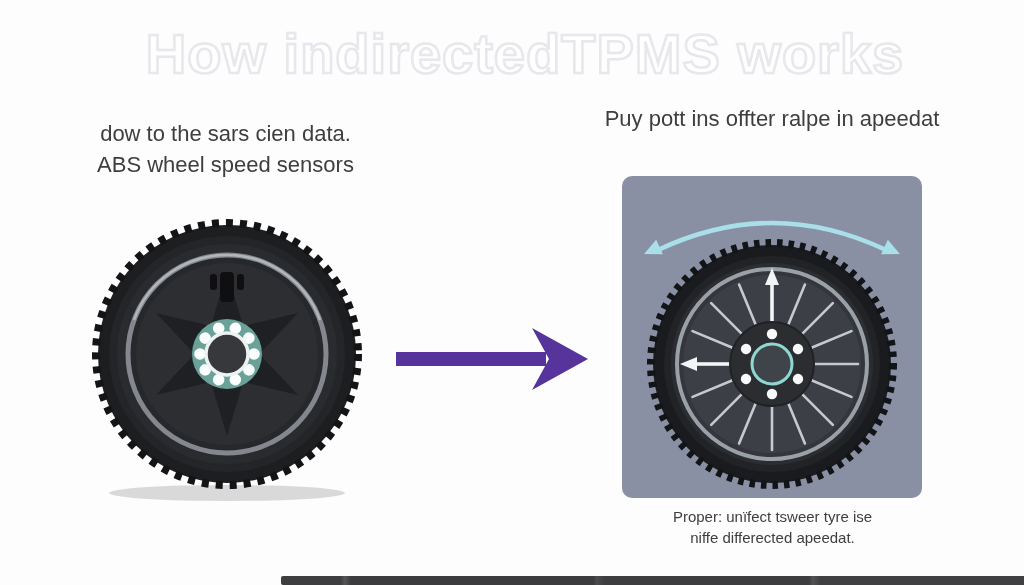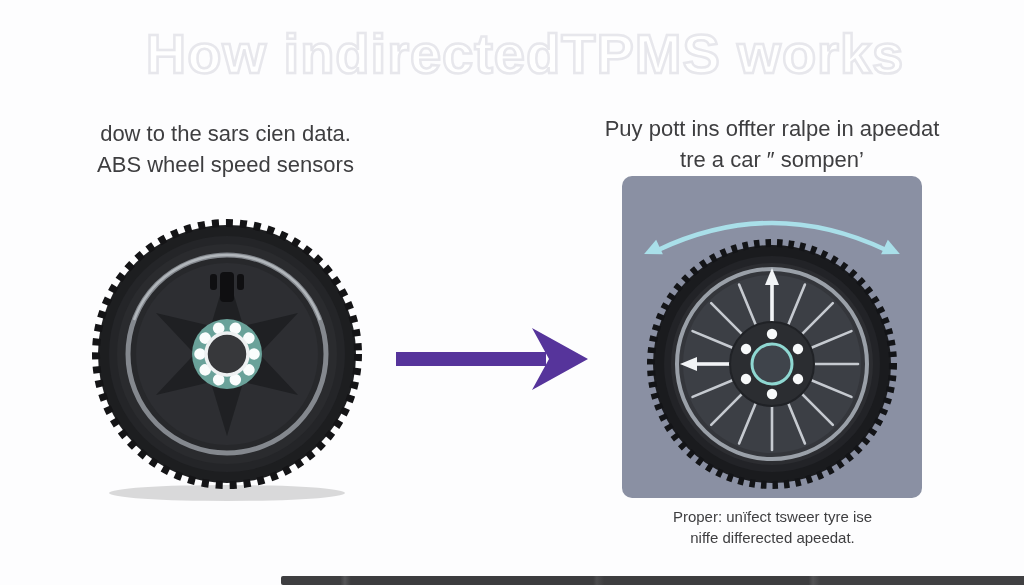--- a/index.html
+++ b/index.html
@@ -20,21 +20,21 @@
     margin:13px;
   }
 
   .caption{
     position:absolute;
     color:#3e3e40;
     font-size:22px;line-height:1.42;
     text-align:center;
   }
   .caption-left{left:68px;top:118px;width:315px;}
-  .caption-right{left:596px;top:103px;width:352px;margin-top:10px;}
+  .caption-right{left:596px;top:103px;width:352px;}
   .caption-bottom{left:600px;top:506px;width:345px;font-size:15px;}
 
   .wheel-left{position:absolute;left:82px;top:216px;width:290px;height:290px;}
   .flow-arrow{position:absolute;left:392px;top:322px;width:200px;height:80px;}
 
   .panel{
     position:absolute;left:622px;top:176px;width:300px;height:322px;
     background:#8a90a3;border-radius:10px;
   }
   .rotation-arc{position:absolute;left:16px;top:16px;width:268px;height:72px;}
@@ -56,21 +56,20 @@
 
   <h1 class="title">How indirectedTPMS works</h1>
 
   <div class="caption caption-left">
     <div>dow to the sars cien data.</div>
     <div>ABS wheel speed sensors</div>
   </div>
 
   <div class="caption caption-right">
     <div>Puy pott ins offter ralpe in apeedat</div>
-    <div>tre a car ″ sompen’</div>
   </div>
 
   <svg class="wheel-left" viewBox="0 0 290 290">
     <defs>
       <path id="lspoke" d="M145,56 L130,106 Q145,119 160,106 Z"></path>
       <circle id="ldot" cx="172" cy="138" r="5.8"></circle>
     </defs>
     <ellipse cx="145" cy="277" rx="118" ry="8" fill="#000000" opacity="0.14"></ellipse>
     <circle cx="145" cy="138" r="129" fill="#1d1e20"></circle>
     <circle cx="145" cy="138" r="131" fill="none" stroke="#141416" stroke-width="8" stroke-dasharray="7 7"></circle>

